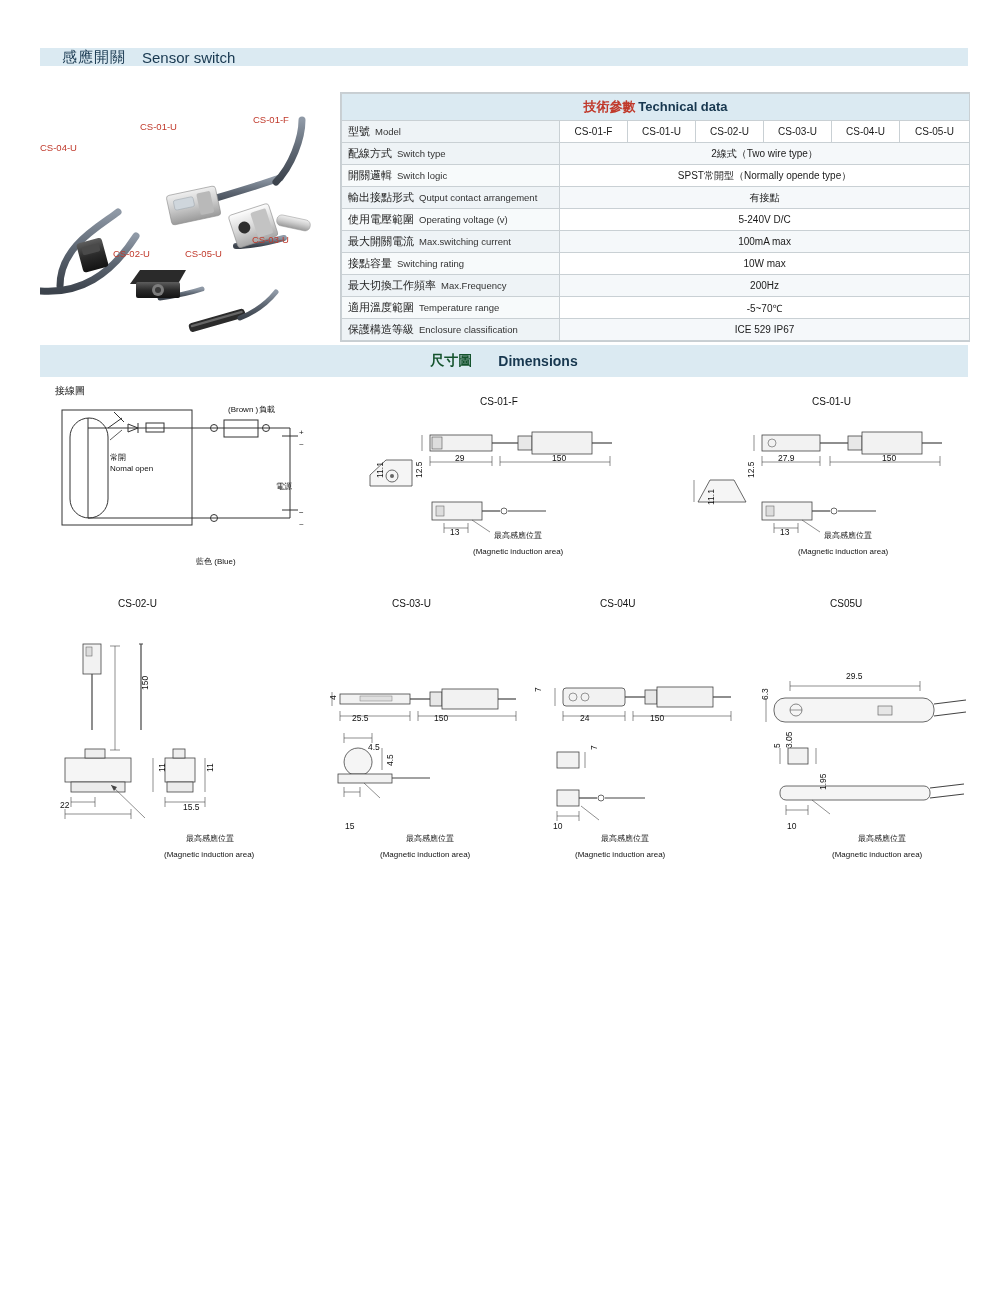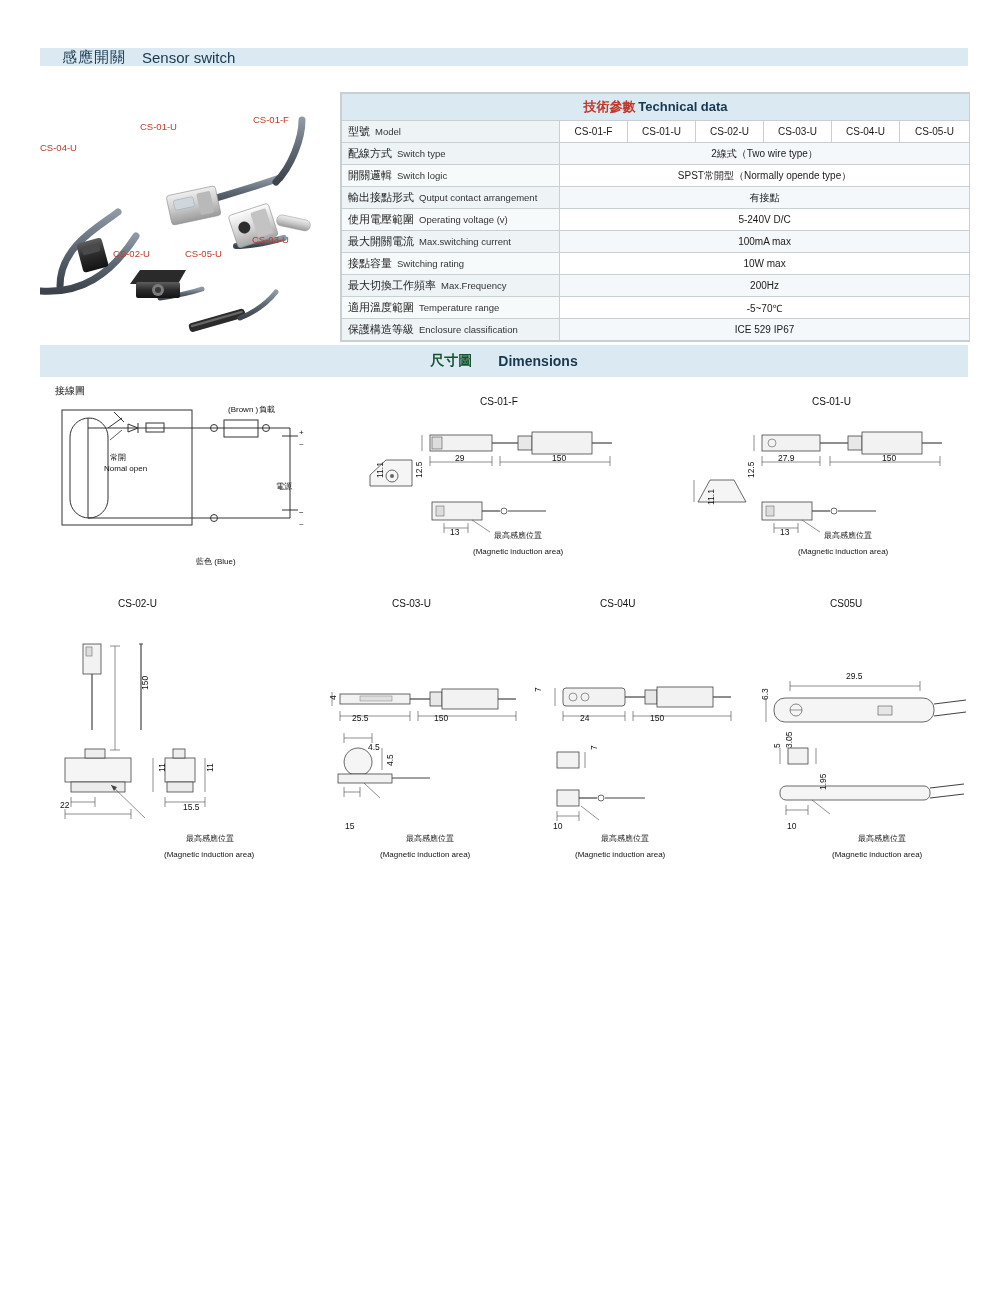--- a/index.html
+++ b/index.html
@@ -270,21 +270,21 @@
       <line x1="38" y1="136" x2="240" y2="136" stroke="#333" stroke-width="1"></line>
       <circle cx="164" cy="136" r="3.5" fill="none" stroke="#333" stroke-width="1"></circle>
 
       <line x1="60" y1="58" x2="72" y2="48" stroke="#333" stroke-width="0.8"></line>
     </svg>
   </div>
   <span class="cap-cn" style="left:55px;top:384px;">接線圖</span>
   <span class="cap-sm" style="left:228px;top:405px;">(Brown )</span>
   <span class="cap-sm" style="left:231px;top:404px;margin-left:28px;">負載</span>
   <span class="cap-sm" style="left:110px;top:452px;">常開</span>
-  <span class="cap-sm" style="left:104px;top:464px;">Nomal open</span>
+  <span class="cap-sm" style="left:110px;top:464px;">Nomal open</span>
   <span class="cap-sm" style="left:276px;top:481px;">電源</span>
   <span class="cap-sm" style="left:299px;top:428px;">+</span>
   <span class="cap-sm" style="left:299px;top:440px;">~</span>
   <span class="cap-sm" style="left:299px;top:508px;">−</span>
   <span class="cap-sm" style="left:299px;top:520px;">~</span>
   <span class="cap-sm" style="left:196px;top:556px;">藍色 (Blue)</span>
 
   <span class="cap" style="left:480px;top:396px;">CS-01-F</span>
   <div class="svgbox" style="left:360px;top:420px;width:280px;height:120px;">
     <svg width="280" height="120" viewBox="0 0 280 120">

